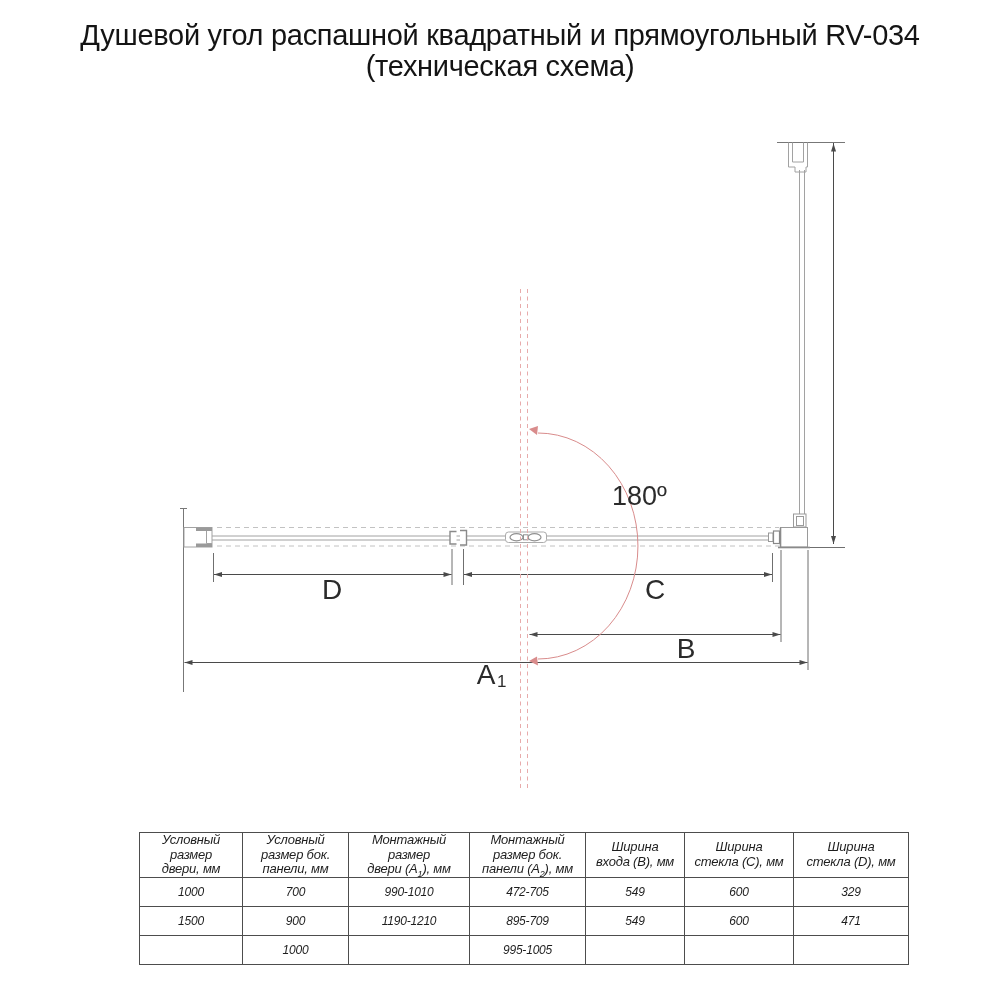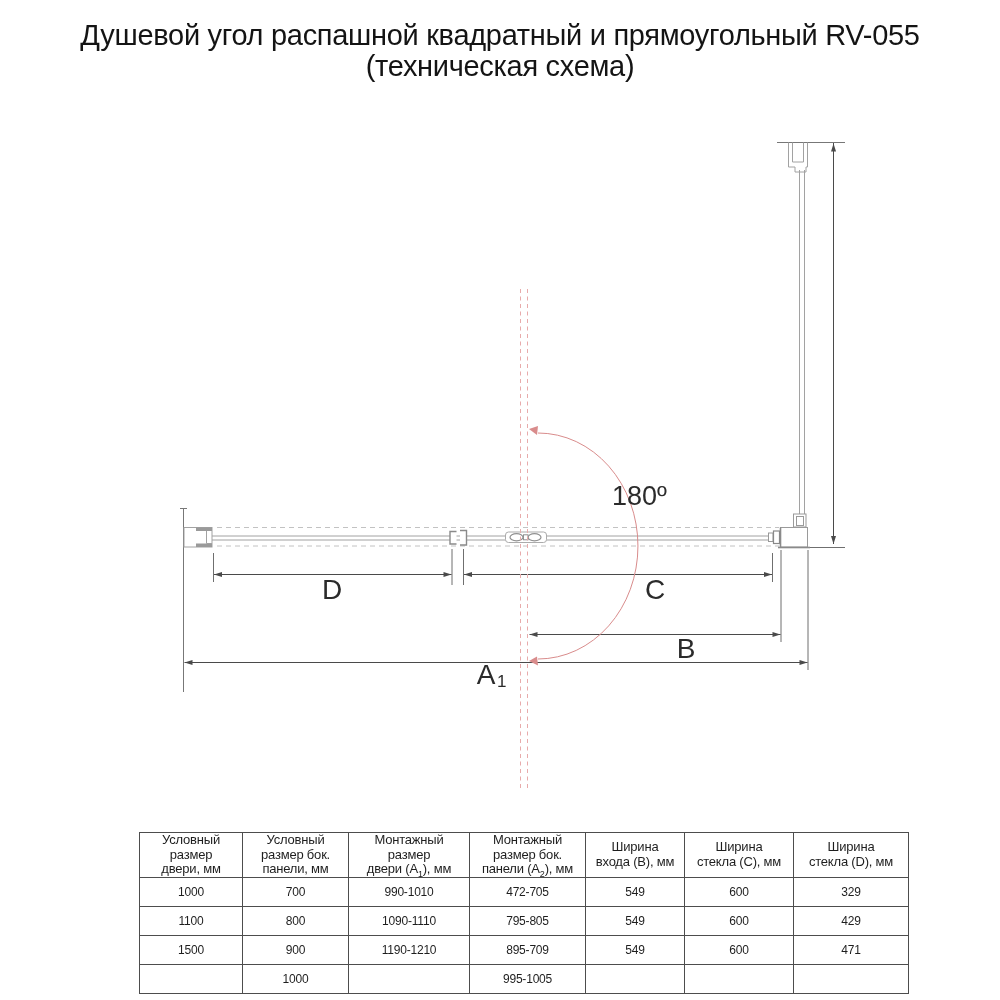--- a/index.html
+++ b/index.html
@@ -13,37 +13,38 @@
   }
   #title1{top:21px;}
   #title2{top:52px;}
   svg text{font-family:"Liberation Sans",sans-serif;fill:#2b2b2b;}
   .dim-label{font-size:28px;}
   .dim-sub{font-size:17px;}
   .angle-label{font-size:27px;}
   table.spec{
     position:absolute;left:139px;top:832px;border-collapse:collapse;table-layout:fixed;
     color:#1e1e1e;
+    font-style:italic;
   }
   table.spec th, table.spec td{
     border:1px solid #4d4d4d;text-align:center;vertical-align:middle;
     padding:0 2px;overflow:hidden;
   }
   table.spec th{
     font-weight:normal;font-size:13px;line-height:1.12;height:44px;letter-spacing:-0.2px;
   }
   table.spec td{
     font-size:12px;height:28px;letter-spacing:-0.2px;
   }
   table.spec sub{font-size:9px;line-height:0;}
 </style>
 </head>
 <body>
 
-<div class="title-line" id="title1">Душевой угол распашной квадратный и прямоугольный RV-055</div>
+<div class="title-line" id="title1">Душевой угол распашной квадратный и прямоугольный RV-034</div>
 <div class="title-line" id="title2">(техническая схема)</div>
 
 <svg width="1000" height="1000" viewBox="0 0 1000 1000" style="position:absolute;left:0;top:0;">
 
   <g stroke="#777777" stroke-width="1" fill="none">
     <line x1="777" y1="142.5" x2="845" y2="142.5"></line>
   </g>
   <g stroke="#a2a2a2" stroke-width="1" fill="none">
     <path d="M788.5,142.5 V167 H795 V172 H806 V167 H807.5 V142.5"></path>
     <line x1="792.5" y1="142.5" x2="792.5" y2="162"></line>
@@ -180,29 +181,20 @@
       <tr>
         <td>1000</td>
         <td>700</td>
         <td>990-1010</td>
         <td>472-705</td>
         <td>549</td>
         <td>600</td>
         <td>329</td>
       </tr>
       <tr>
-        <td>1100</td>
-        <td>800</td>
-        <td>1090-1110</td>
-        <td>795-805</td>
-        <td>549</td>
-        <td>600</td>
-        <td>429</td>
-      </tr>
-      <tr>
         <td>1500</td>
         <td>900</td>
         <td>1190-1210</td>
         <td>895-709</td>
         <td>549</td>
         <td>600</td>
         <td>471</td>
       </tr>
       <tr>
         <td></td>

